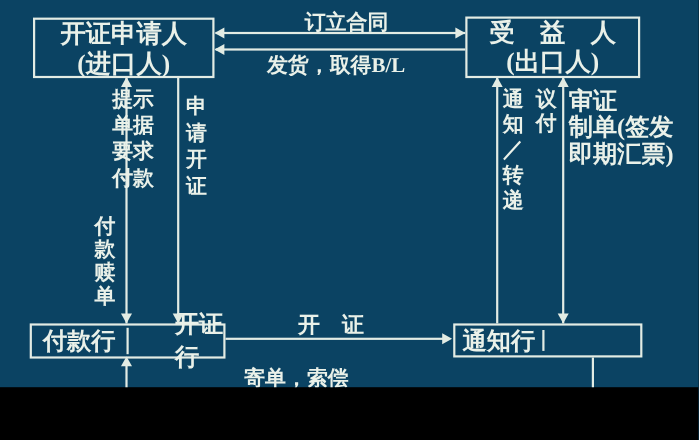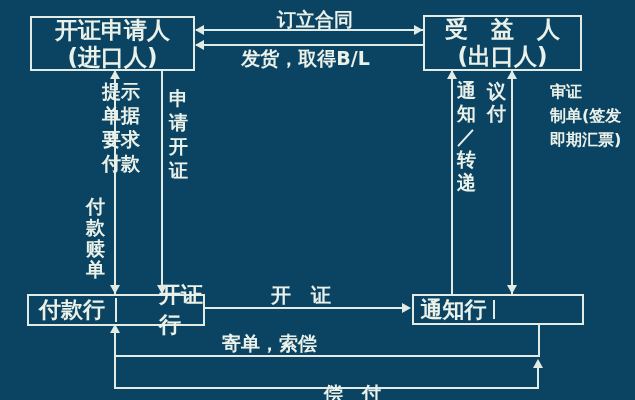--- a/index.html
+++ b/index.html
@@ -3,22 +3,22 @@
 <meta charset="utf-8">
 <style>
   :root{
     --bg:#0b4363;
     --line:#e3ece4;
     --text:#eaf1e9;
   }
   html,body{margin:0;padding:0;}
   body{background:#000;font-family:"DejaVu Sans","Liberation Sans",sans-serif;}
   .canvas{
-    position:relative;width:635px;height:400px;overflow:hidden;
-    background:var(--bg);color:var(--text);font-weight:bold;
+    position:relative;width:635px;height:352px;overflow:hidden;
+    background:var(--bg);color:var(--text);font-weight:bold;font-family:Liberation Serif, serif;
   }
   .node{
     position:absolute;box-sizing:border-box;border:2px solid var(--line);
     display:flex;align-items:center;justify-content:center;text-align:center;
     white-space:pre-line;
   }
   .node-big{font-size:23px;line-height:27px;}
   .split{
     position:absolute;box-sizing:border-box;border:2px solid var(--line);
     display:flex;align-items:stretch;
@@ -31,21 +31,21 @@
   .divider{width:2px;background:var(--line);margin:2px 0;}
   .hline{position:absolute;height:2px;background:var(--line);}
   .vline{position:absolute;width:2px;background:var(--line);}
   .ah{position:absolute;width:0;height:0;}
   .ah-up{border-left:5px solid transparent;border-right:5px solid transparent;border-bottom:9px solid var(--line);}
   .ah-down{border-left:5px solid transparent;border-right:5px solid transparent;border-top:9px solid var(--line);}
   .ah-left{border-top:5px solid transparent;border-bottom:5px solid transparent;border-right:9px solid var(--line);}
   .ah-right{border-top:5px solid transparent;border-bottom:5px solid transparent;border-left:9px solid var(--line);}
   .lbl{position:absolute;white-space:pre-line;color:var(--text);}
   .f19{font-size:19px;}
-  .f17{font-size:16px;margin-left:33px;}
+  .f17{font-size:22px;}
   .vtext{line-height:23px;}
   .rows2{line-height:24px;}
   .ctr{text-align:center;}
 </style>
 </head>
 <body>
 
 <div class="canvas">
 
   <div class="node node-big" style="left:30px;top:16px;width:165px;height:55px;">开证申请人

